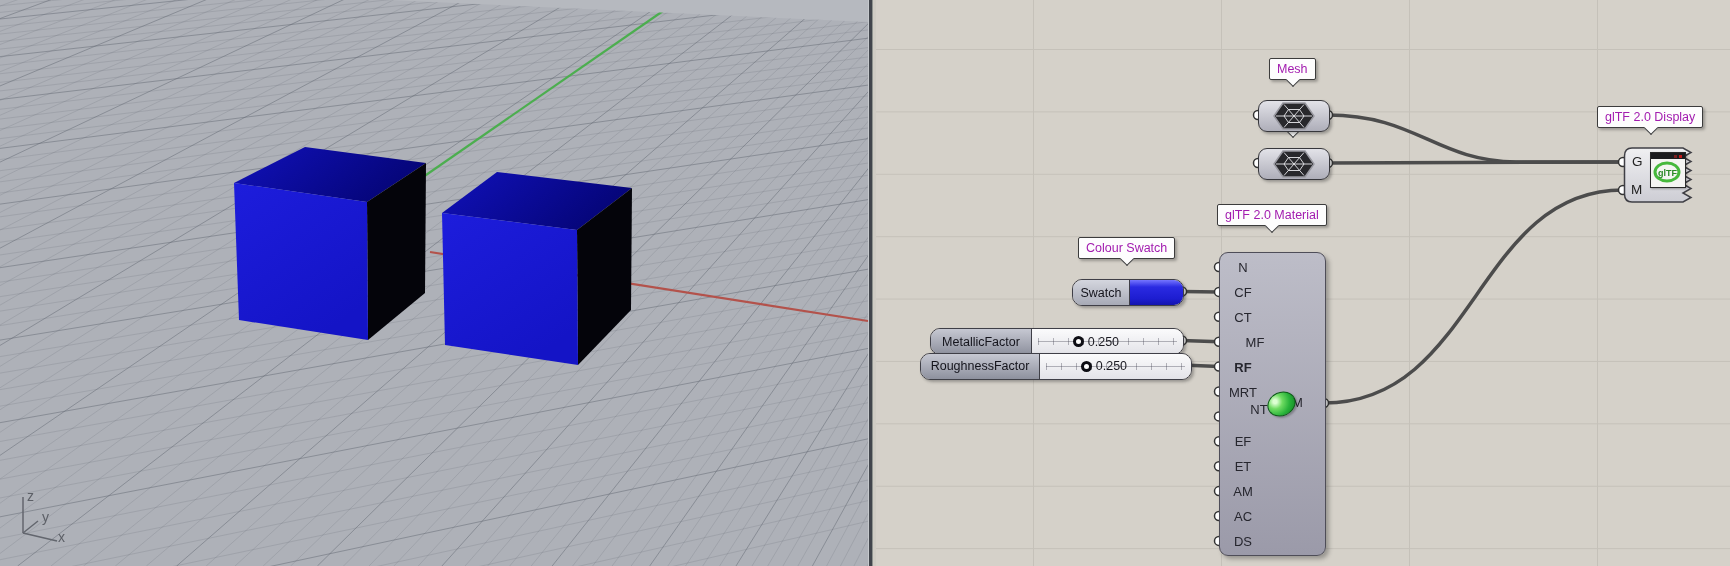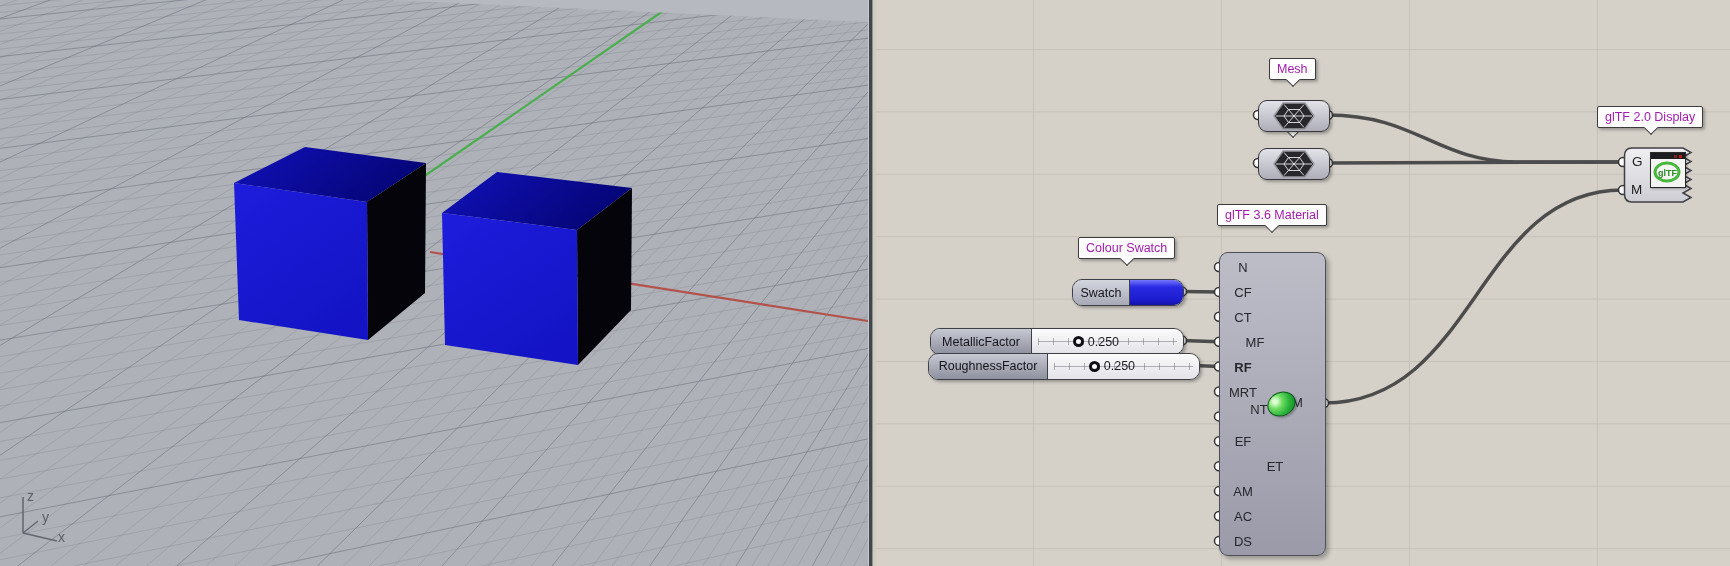--- a/index.html
+++ b/index.html
@@ -326,32 +326,32 @@
       <div class="bar"></div>
       <div class="dot" style="right:3px;background:#c01818"></div>
       <div class="dot" style="right:8px;background:#7a2020"></div>
       <svg width="34" height="28" style="position:absolute;left:0;top:6px">
         <ellipse cx="16" cy="13" rx="12" ry="9" fill="none" stroke="#46b83c" stroke-width="3"></ellipse>
         <text x="7" y="17" font-size="9" font-weight="bold" fill="#2c8a28" font-family="Liberation Sans, sans-serif">glTF</text>
       </svg>
     </div>
   </div>
 
-  <div class="balloon" style="left:341px;top:204px">glTF 3.6 Material</div>
+  <div class="balloon" style="left:341px;top:204px">glTF 2.0 Material</div>
   <div id="material">
     <div id="mat-ports">
         <div class="port-in" style="top: 6px;">N</div>
         <div class="port-in" style="top: 30.9px;">CF</div>
         <div class="port-in" style="top: 55.8px;">CT</div>
         <div class="port-in" style="top: 80.7px; padding-left: 12px;">MF</div>
         <div class="port-in" style="top: 105.6px; font-weight: bold;">RF</div>
         <div class="port-in" style="top: 130.5px;">MRT</div>
         <div class="port-in" style="top: 148px; margin-left: 16px;">NT</div>
         <div class="port-in" style="top: 180.3px;">EF</div>
-        <div class="port-in" style="top: 205.2px; padding-left: 32px;">ET</div>
+        <div class="port-in" style="top: 205.2px;">ET</div>
         <div class="port-in" style="top: 230.1px;">AM</div>
         <div class="port-in" style="top: 255px;">AC</div>
         <div class="port-in" style="top: 279.9px;">DS</div>
       </div>
     <div id="material-out-label">M</div>
     <div id="green-ball"></div>
   </div>
 
   <div class="balloon" style="left:202px;top:237px">Colour Swatch</div>
   <div class="gh-cap2" style="left:196px;top:279px;width:110px">
@@ -359,20 +359,20 @@
     <div id="swatch-color"></div>
   </div>
 
   <div class="gh-cap2" style="left:54px;top:328px;width:252px">
     <div class="cap-name" style="width:100px">MetallicFactor</div>
     <div class="s-track">
       <div class="s-knob"></div>
       <div class="s-value">0.250</div>
     </div>
   </div>
-  <div class="gh-cap2" style="left:52px;top:352.5px;width:270px">
+  <div class="gh-cap2" style="left:44px;top:352.5px;width:270px">
     <div class="cap-name" style="width:118px">RoughnessFactor</div>
     <div class="s-track">
       <div class="s-knob"></div>
       <div class="s-value">0.250</div>
     </div>
   </div>
 </div>
 
 </body></html>

